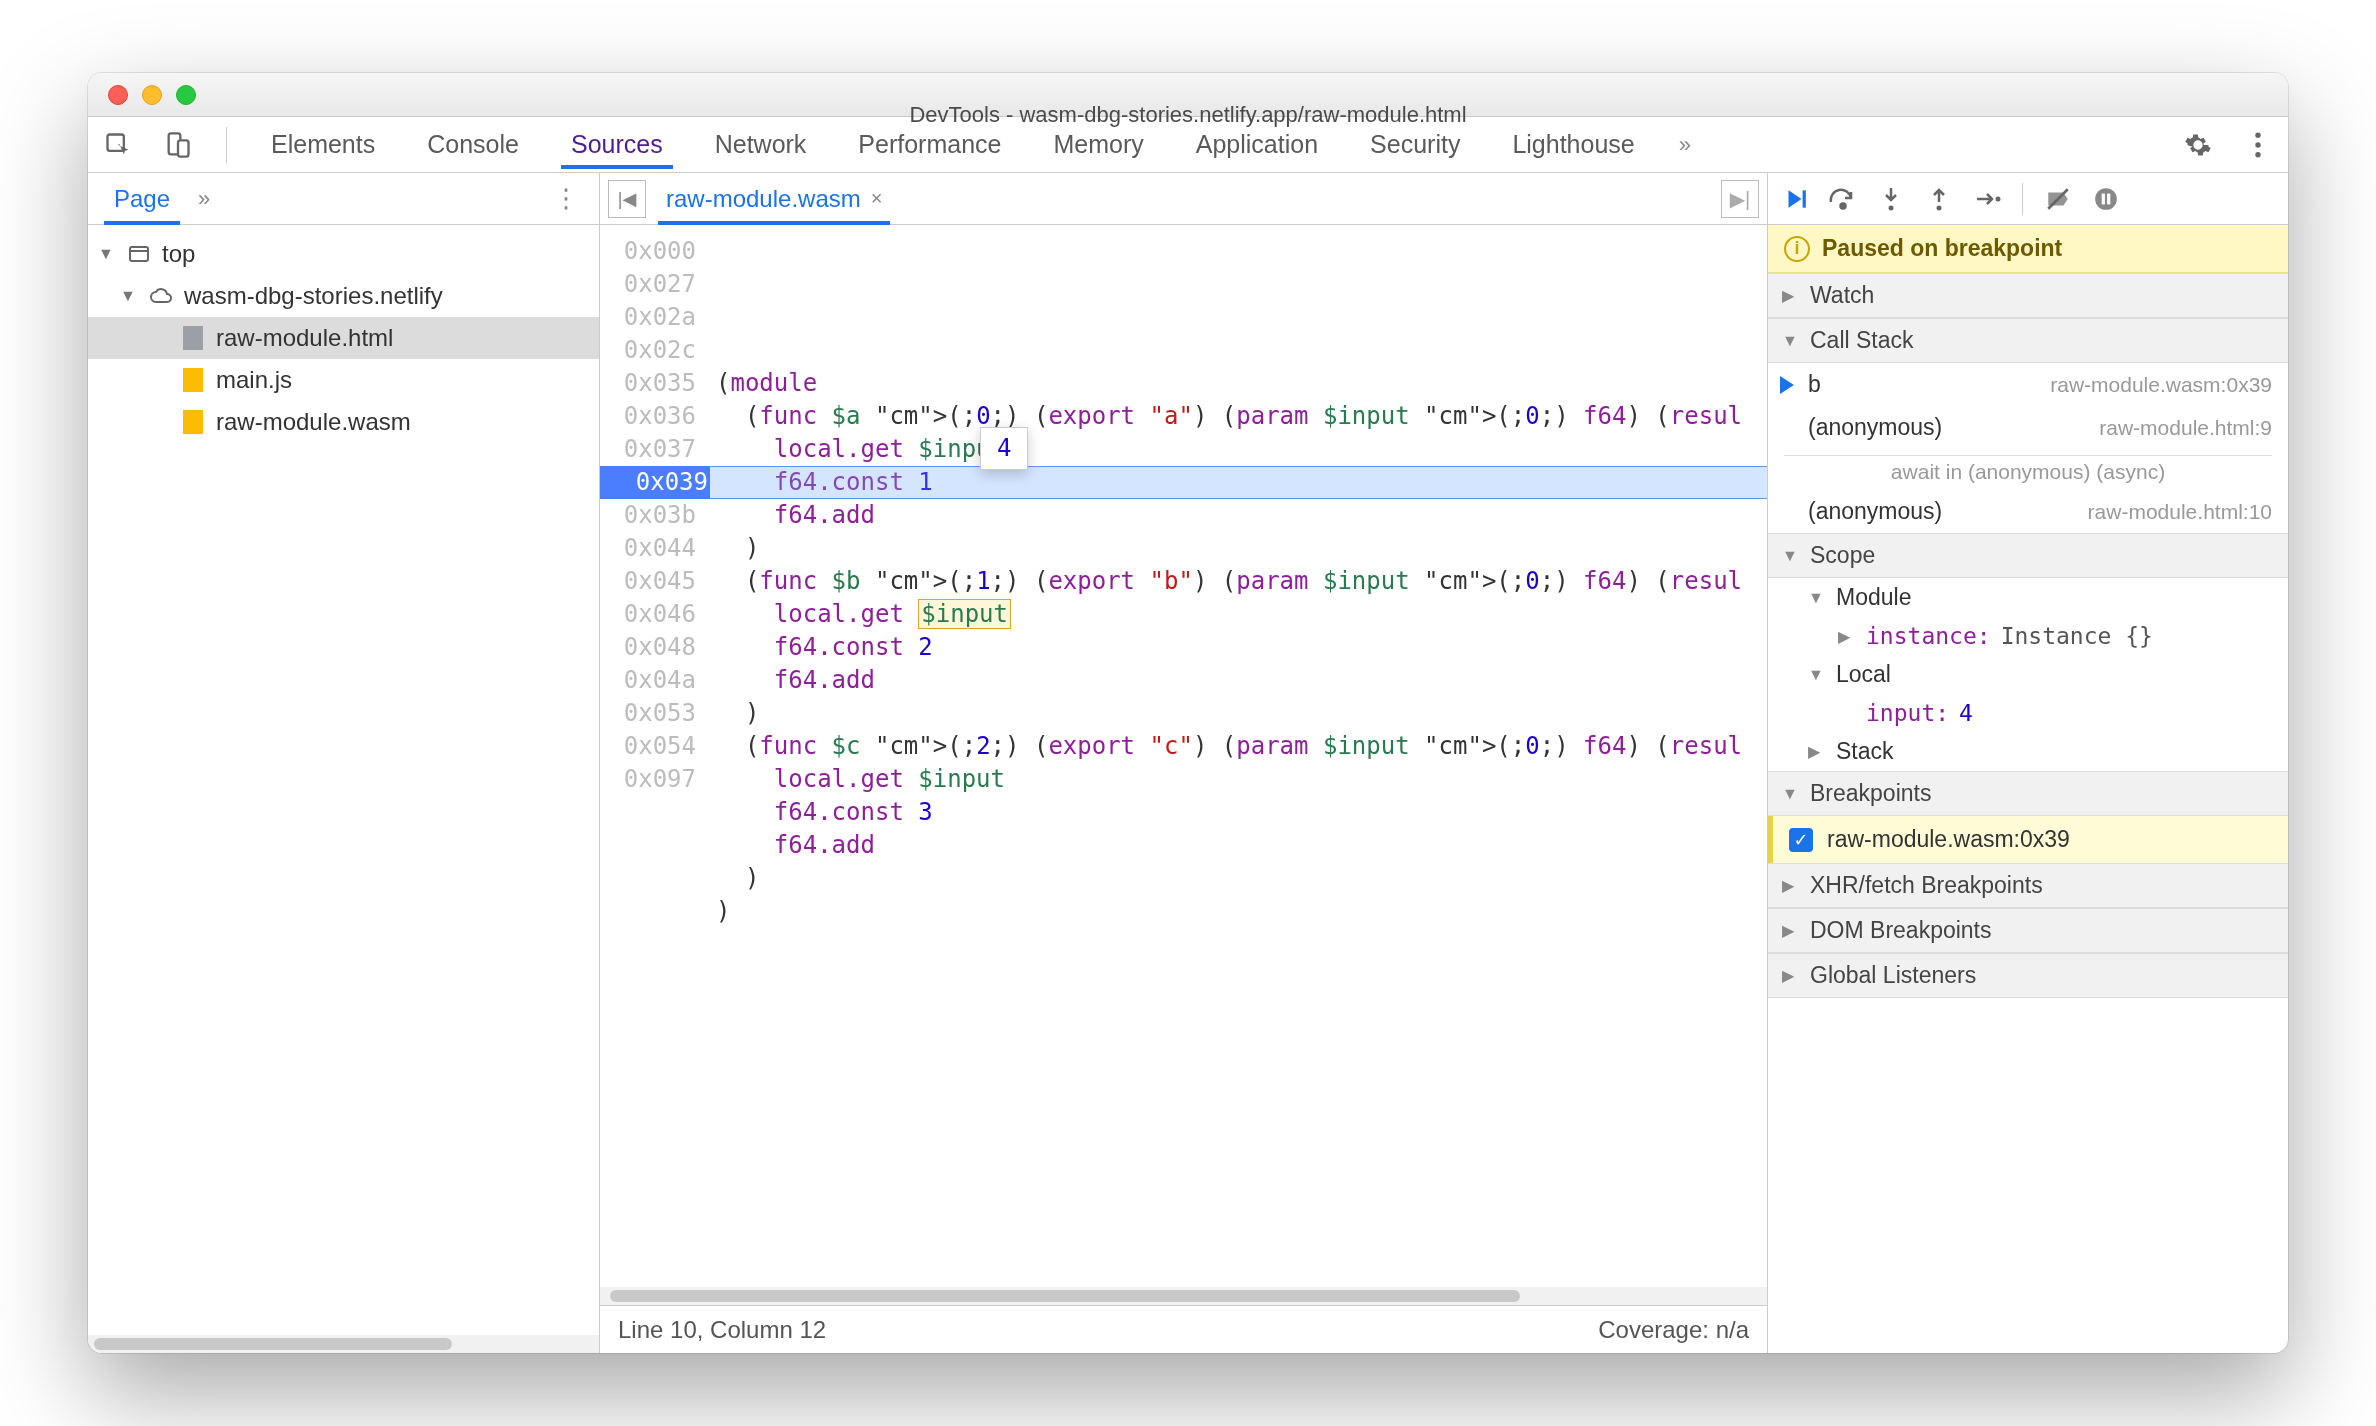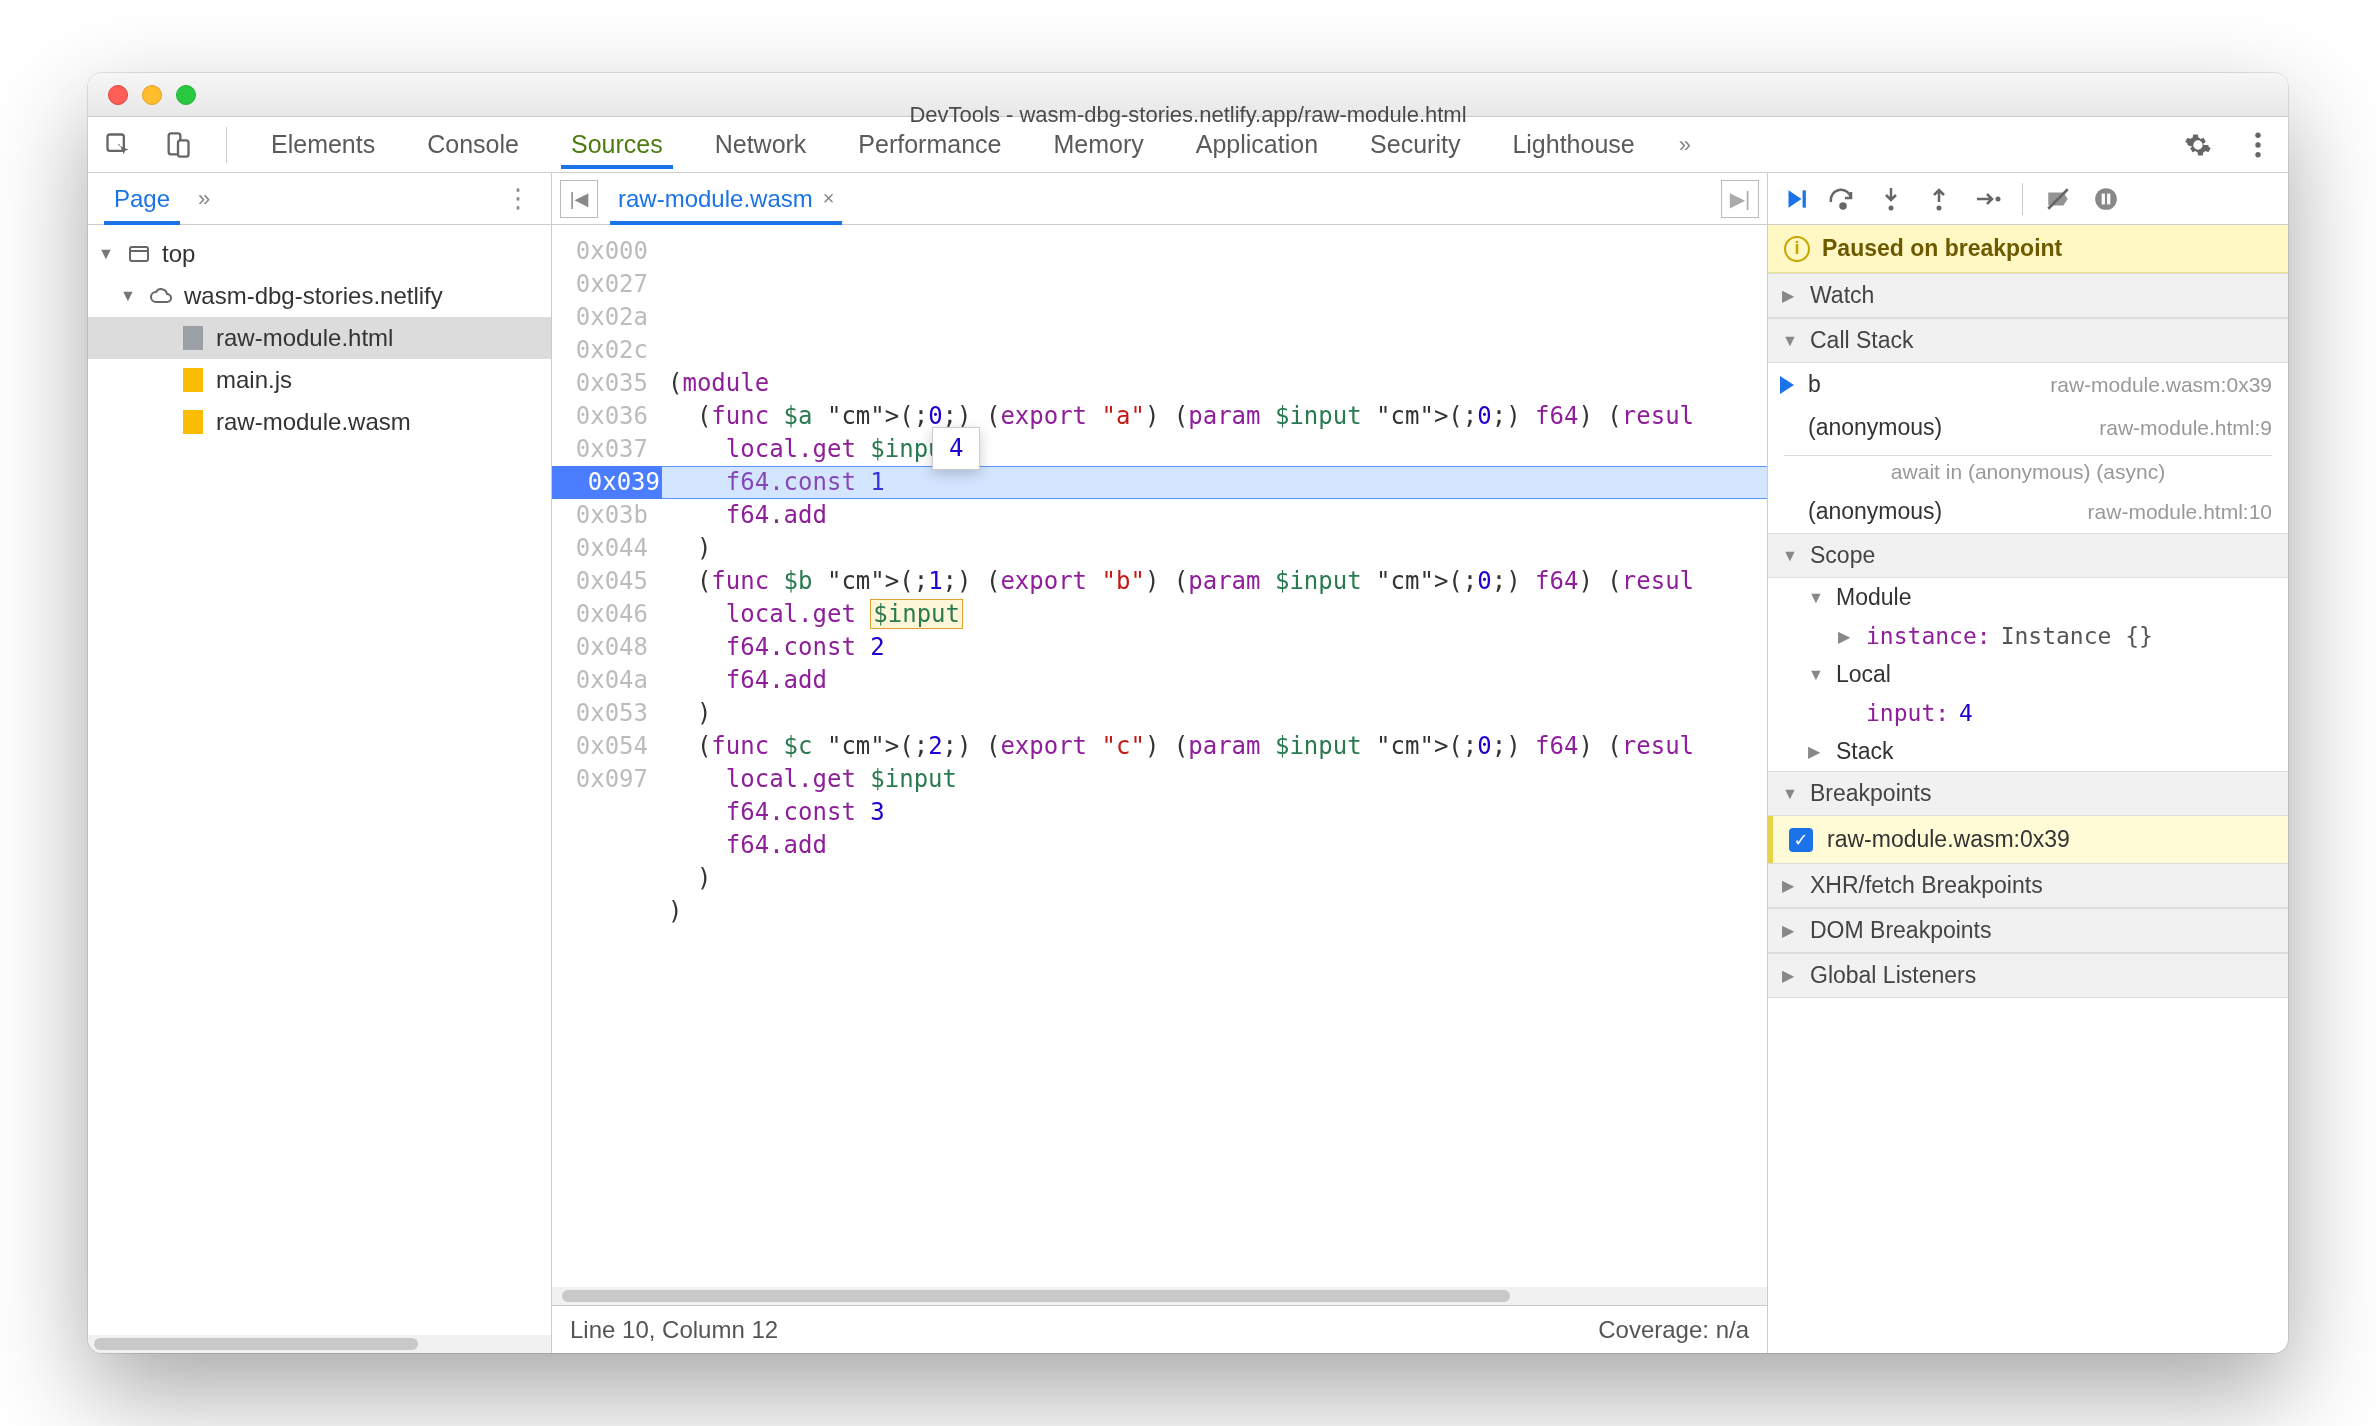--- a/index.html
+++ b/index.html
@@ -34,29 +34,29 @@
 .dot.g{background:#28c840;border:1px solid #1db233;}
 .title { position:absolute; left:0; right:0; text-align:center; font-size:22px; color:#4a4a4a;margin-top:40px; }
 
 .toolbar {
   height: 56px; display:flex; align-items:center; border-bottom:1px solid #ccc;
   padding: 4px 8px; gap: 16px; color:#5a5a5a; font-size:25px;
 }
 .tb-icon { width:44px; height:44px; display:flex;align-items:center;justify-content:center; color:#666; }
 .tb-sep { width:1px; height:36px; background:#ccc; margin:0 10px; }
 .tab { padding: 0 18px; height:100%; display:flex; align-items:center; cursor:pointer; position:relative; }
-.tab.active { color:#4d7c0f; }
+.tab.active { color:#4c1d95; }
 .tab.active::after { content:""; position:absolute; left:8px; right:8px; bottom:-1px; height:4px; background:#1a73e8; }
 .spacer { flex:1; }
 .chev { font-size:22px; color:#888; padding:0 10px; }
 
 .body { flex:1; display:flex; overflow:hidden; }
 
 
-.nav { width: 464px; border-right:1px solid #ccc; display:flex; flex-direction:column; }
+.nav { width: 512px; border-right:1px solid #ccc; display:flex; flex-direction:column; }
 .nav-tabs { height:52px; display:flex; align-items:center; border-bottom:1px solid #ccc; padding:0 10px; }
 .nav-tab { padding:0 16px; height:100%; display:flex;align-items:center; font-size:24px; position:relative;}
 .nav-tab.active{color:#1a73e8;}
 .nav-tab.active::after{content:"";position:absolute;left:6px;right:6px;bottom:-1px;height:4px;background:#1a73e8;}
 .nav-more{font-size:22px;color:#888;padding:0 12px;}
 .nav-dots{margin-left:auto;color:#888;font-size:26px;padding:0 10px;}
 .tree { flex:1; padding:8px 0; font-size:24px; overflow:auto; }
 .tree-row { display:flex; align-items:center; height:42px; padding-left:10px; gap:10px; }
 .tree-row.sel { background:#dcdcdc; }
 .tri { width:18px; color:#777; font-size:16px; }

